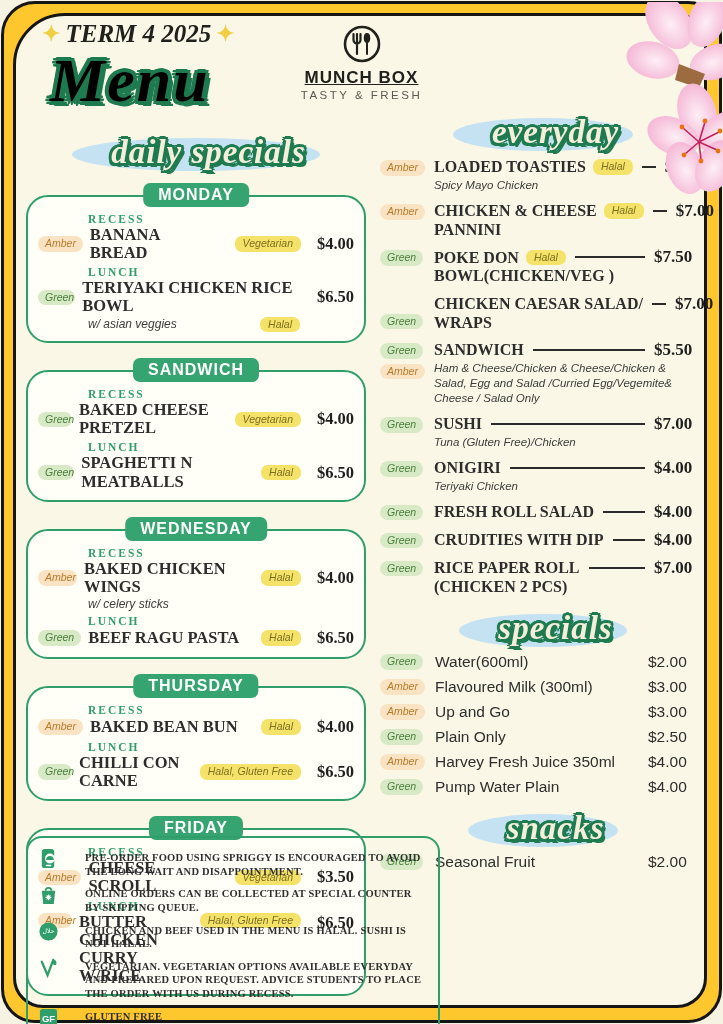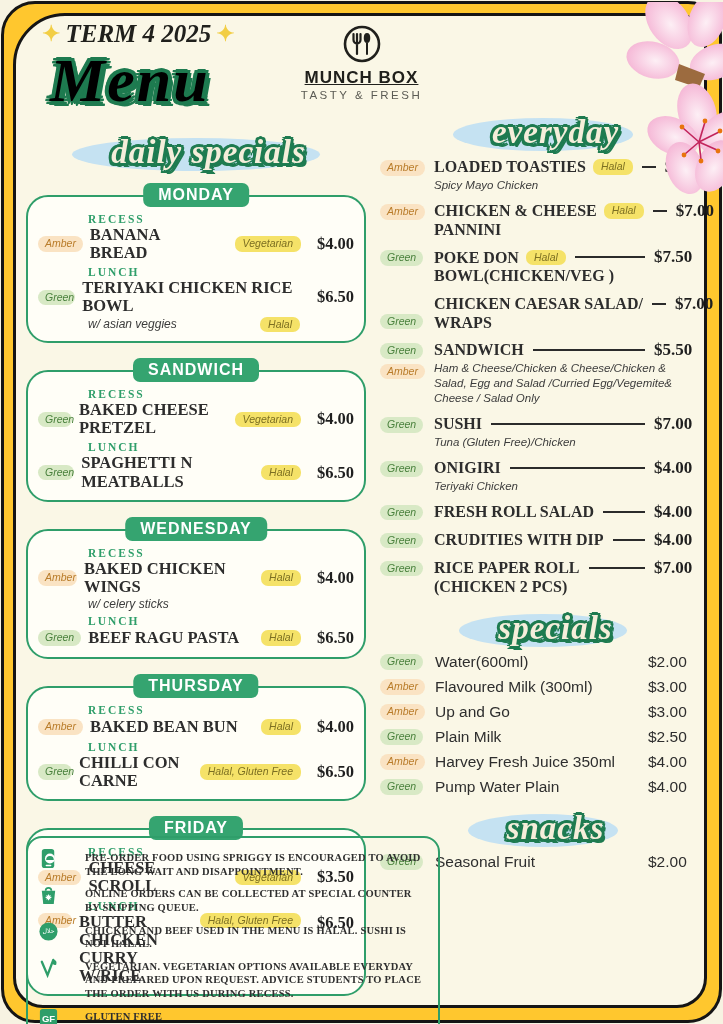--- a/index.html
+++ b/index.html
@@ -460,21 +460,21 @@
         <span class="badge amber">Amber</span>
       </span>
     <span class="bev-name">Up and Go</span>
     <span class="grow"></span>
     <span class="bev-price">$3.00</span>
   </div>
   <div class="bev-row">
     <span class="bev-badge">
         <span class="badge green">Green</span>
       </span>
-    <span class="bev-name">Plain Milk</span>
+    <span class="bev-name">Plain Only</span>
     <span class="grow"></span>
     <span class="bev-price">$2.50</span>
   </div>
   <div class="bev-row">
     <span class="bev-badge">
         <span class="badge amber">Amber</span>
       </span>
     <span class="bev-name">Harvey Fresh Juice 350ml</span>
     <span class="grow"></span>
     <span class="bev-price">$4.00</span>

